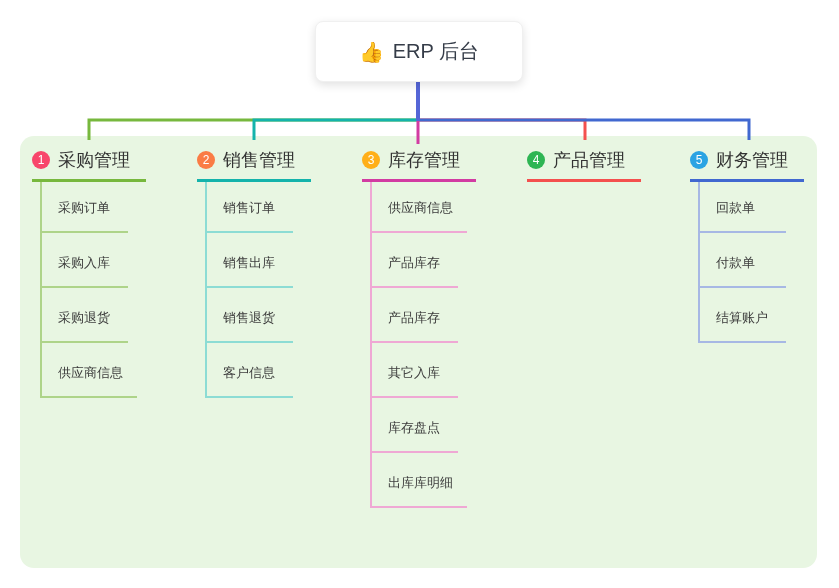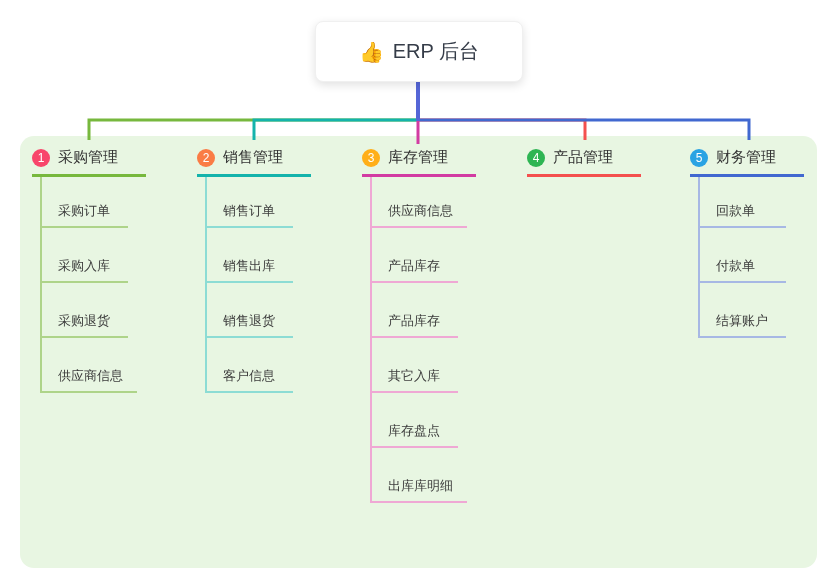--- a/index.html
+++ b/index.html
@@ -34,26 +34,26 @@
   .branch-header {
     display:flex; align-items:center; gap:8px;
     width:114px; padding-bottom:7px;
     border-bottom:3px solid var(--main);
   }
   .badge {
     width:18px; height:18px; border-radius:50%;
     background:var(--badge); color:#ffffff;
     font-size:12px; line-height:18px; text-align:center; flex:0 0 18px;
   }
-  .branch-label { font-size:15px; font-weight:500; color:#333333; white-space:nowrap;font-family:Liberation Mono, monospace; }
+  .branch-label { font-size:18px; font-weight:500; color:#333333; white-space:nowrap;font-family:Liberation Mono, monospace; }
 
   .children { margin-left:8px; border-left:2px solid var(--tint); }
   .child {
     width:max-content; min-width:86px; height:55px;
-    padding:0 14px 6px 16px;
+    padding:0 14px 14px 16px;
     border-bottom:2px solid var(--tint);
     display:flex; align-items:flex-end;
   }
   .child:first-child { height:51px; }
   .child-label { font-size:13px; color:#3c3c3c; white-space:nowrap; }
 
   
   .b0 { left:32px; }
   .b1 { left:197px; }
   .b2 { left:362px; }

